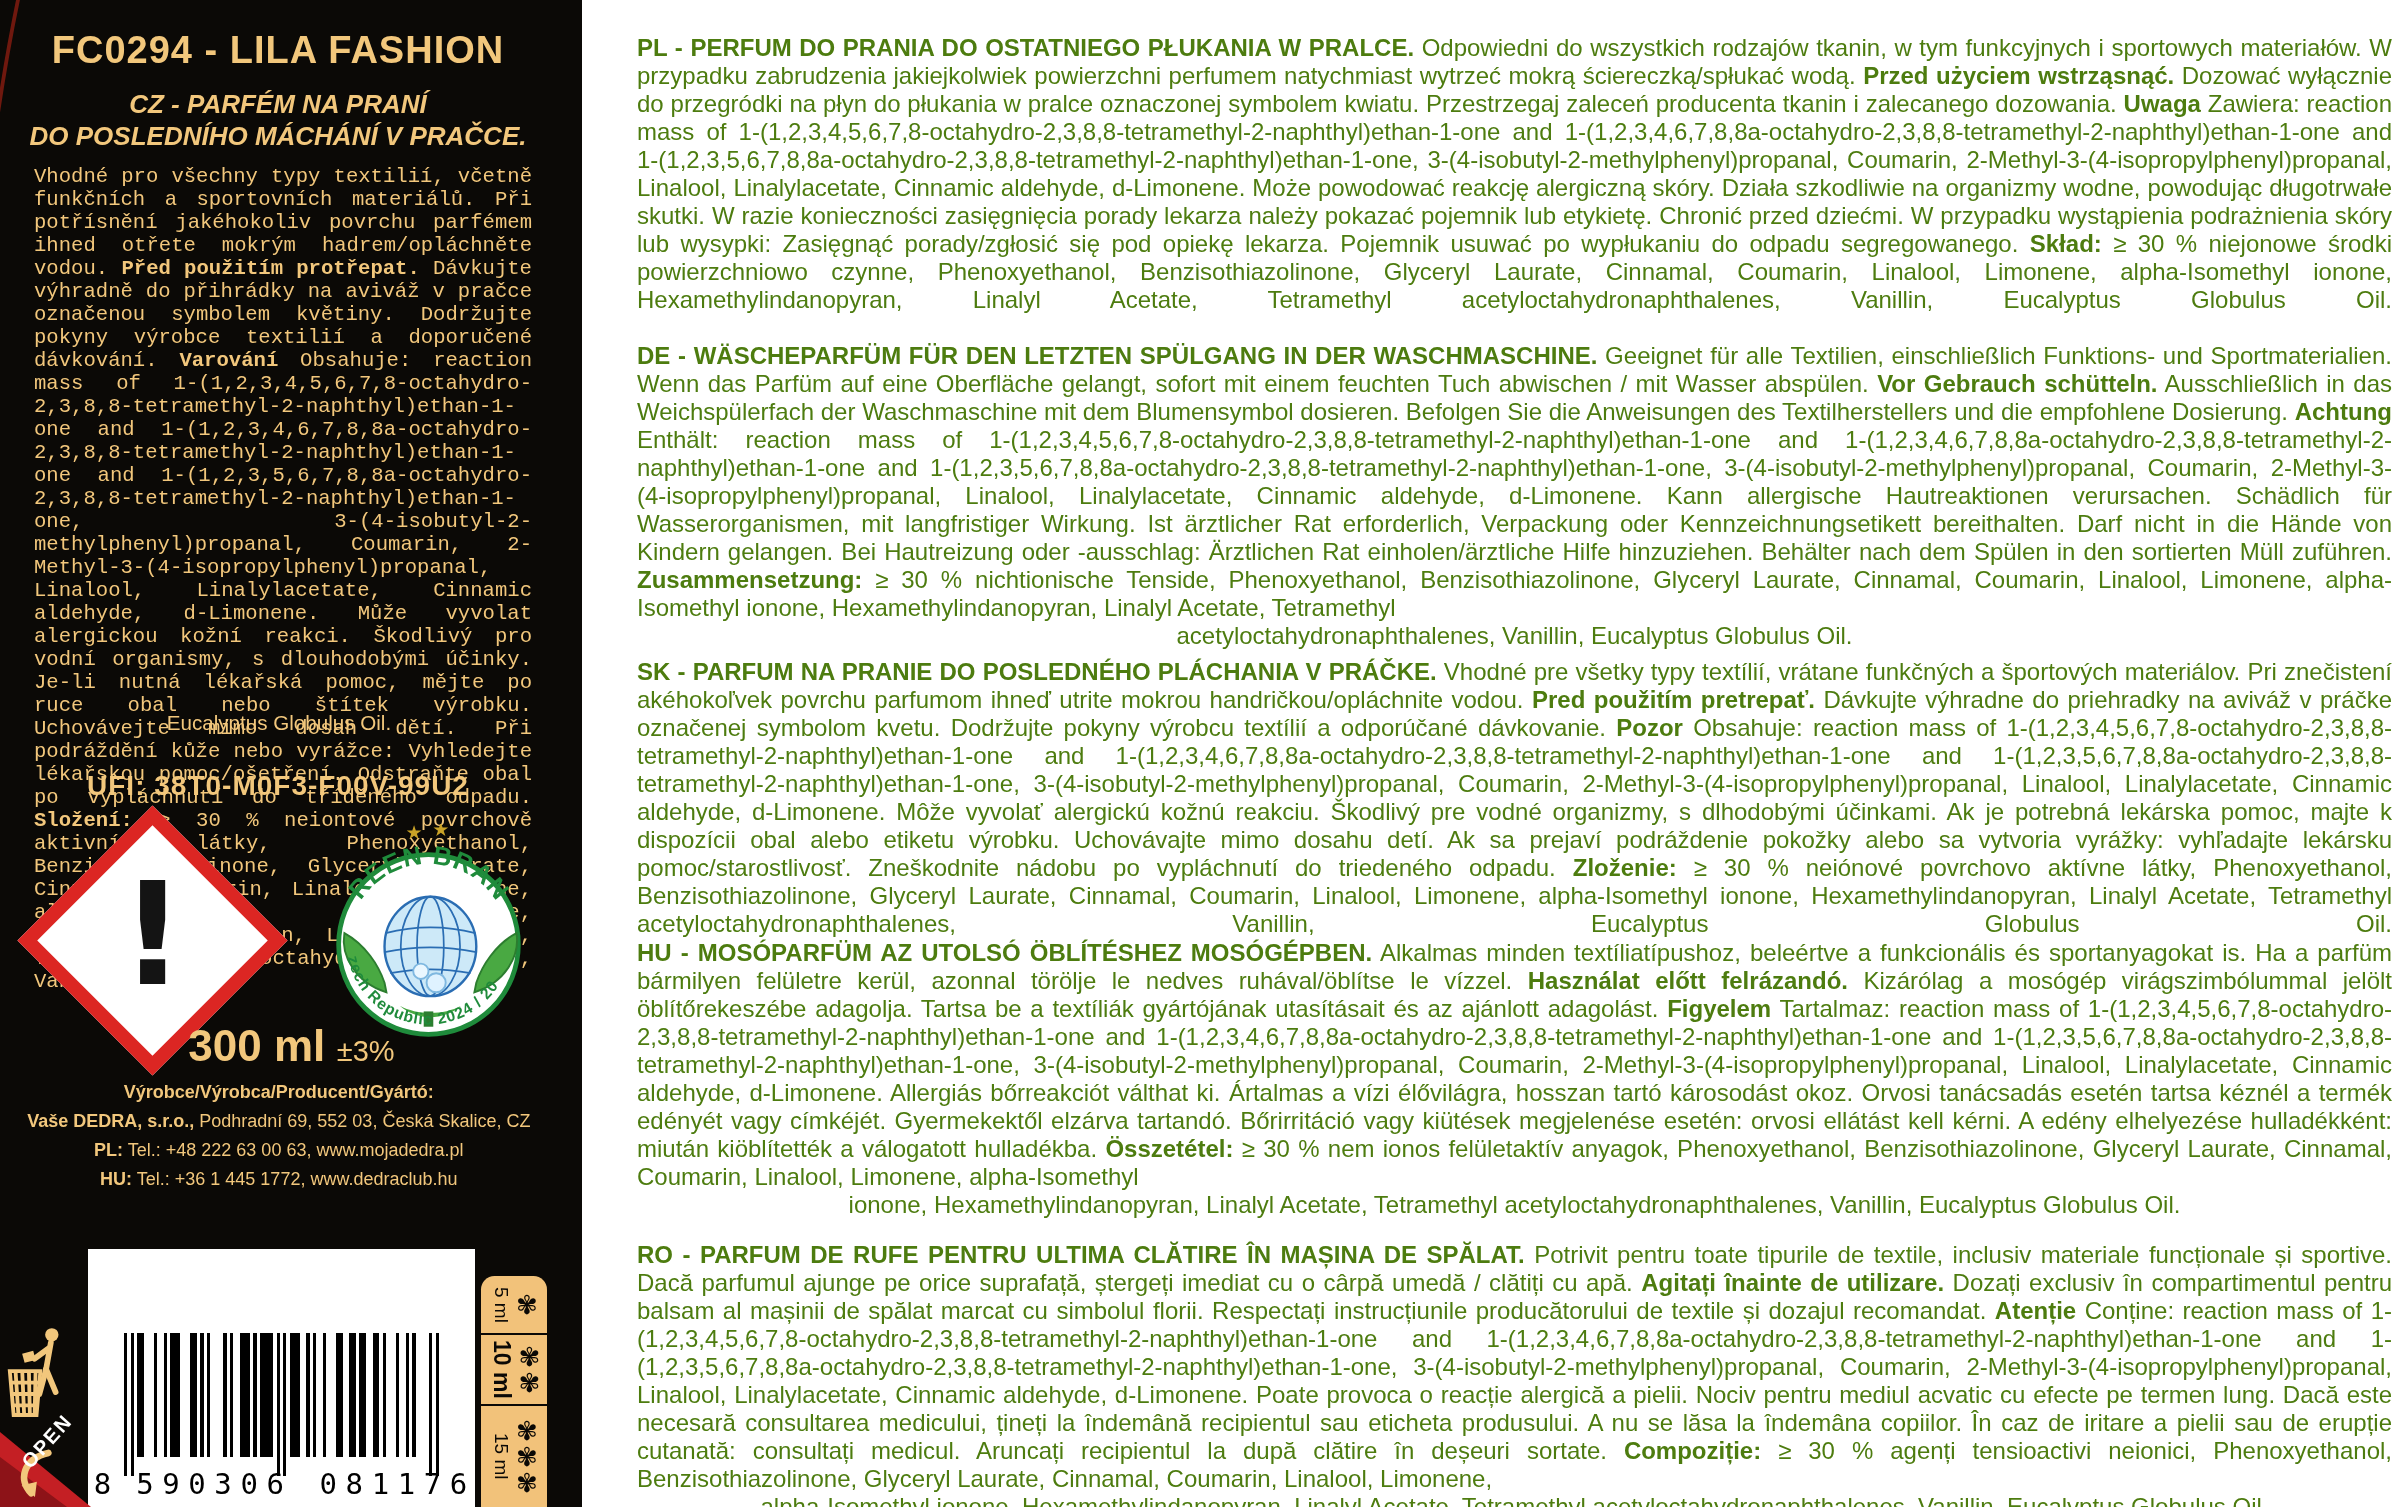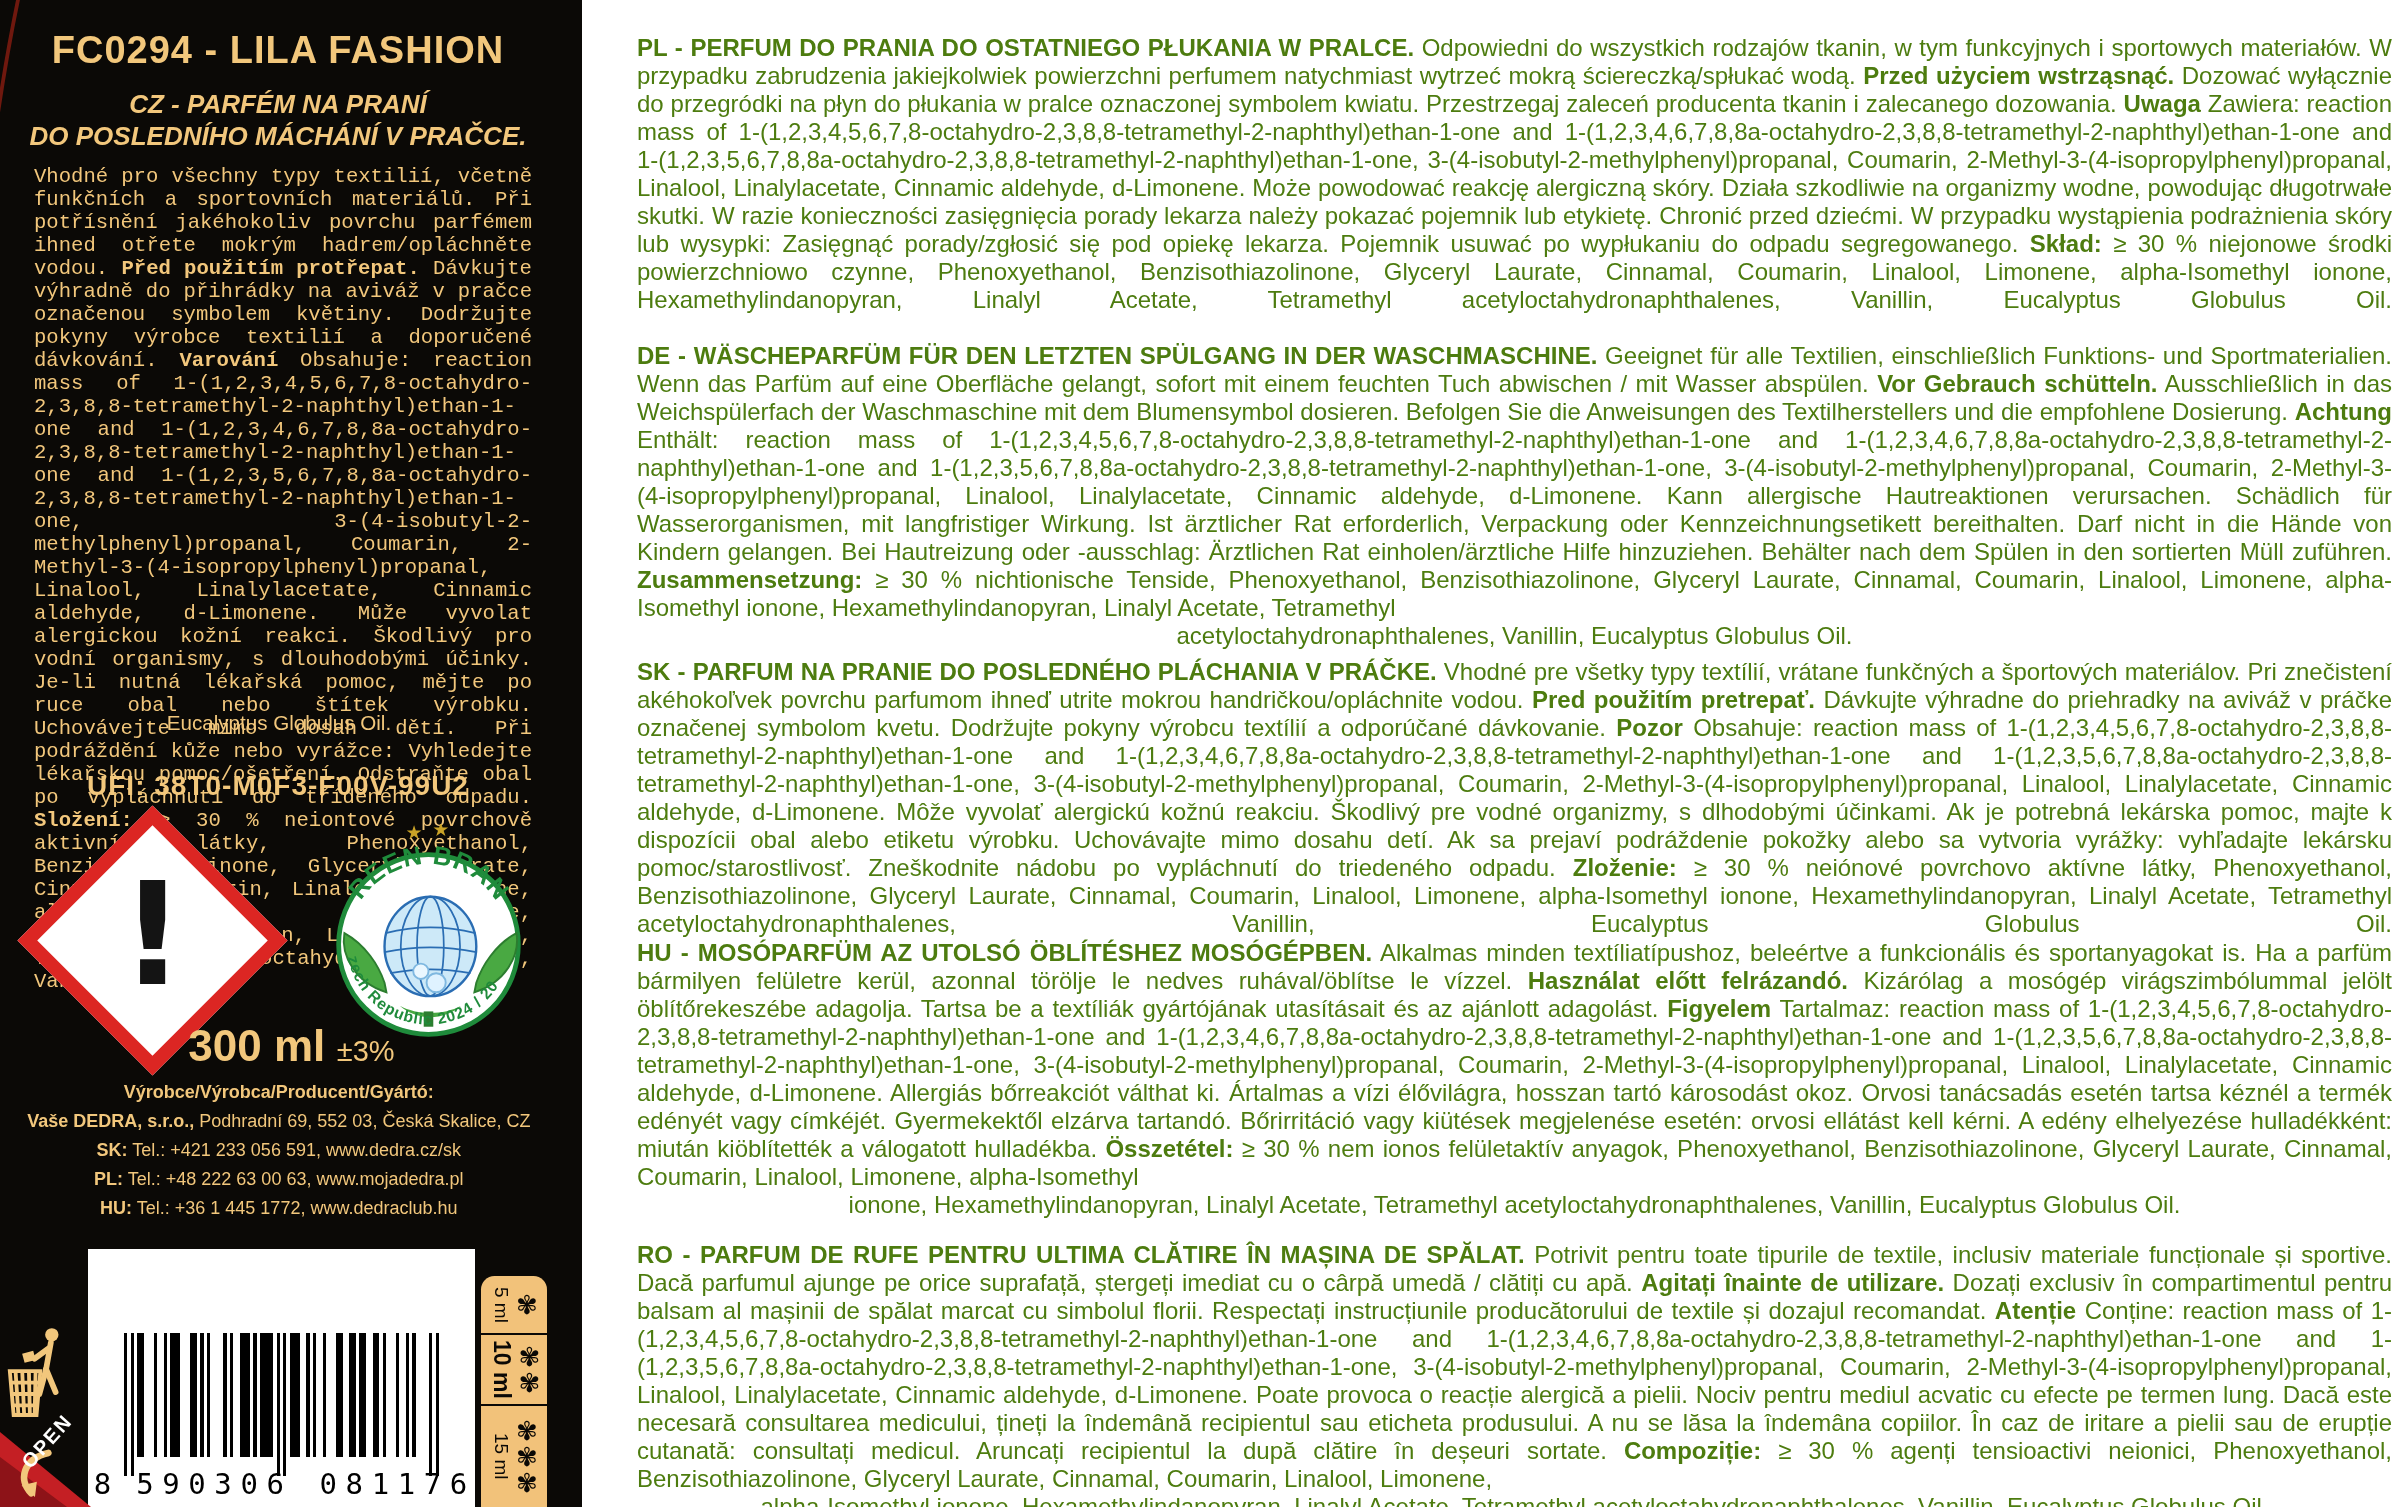--- a/index.html
+++ b/index.html
@@ -122,21 +122,20 @@
       </text>
     </svg>
 
     <div class="volume">
       <span class="big">300 ml</span><span class="tol">±3%</span>
     </div>
 
     <div class="producer">
       <div class="b">Výrobce/Výrobca/Producent/Gyártó:</div>
       <div><span class="b">Vaše DEDRA, s.r.o.,</span><span> Podhradní 69, 552 03, Česká Skalice, CZ</span></div>
-      <div><span class="b">SK:</span><span> Tel.: +421 233 056 591, www.dedra.cz/sk</span></div>
       <div><span class="b">PL:</span><span> Tel.: +48 222 63 00 63, www.mojadedra.pl</span></div>
       <div><span class="b">HU:</span><span> Tel.: +36 1 445 1772, www.dedraclub.hu</span></div>
     </div>
 
     <svg class="trash" width="63" height="92" viewBox="0 0 66 96">
       <g stroke="#F2C77C" fill="none" stroke-width="4">
         <path d="M 4 46 L 8 92 L 32 92 L 36 46 Z"></path>
         <path d="M 10 46 L 13 92 M 17 46 L 19 92 M 24 46 L 25 92 M 31 46 L 30 92"></path>
         <path d="M 5 58 L 35 58 M 6 70 L 34 70 M 7 82 L 33 82"></path>
       </g>

